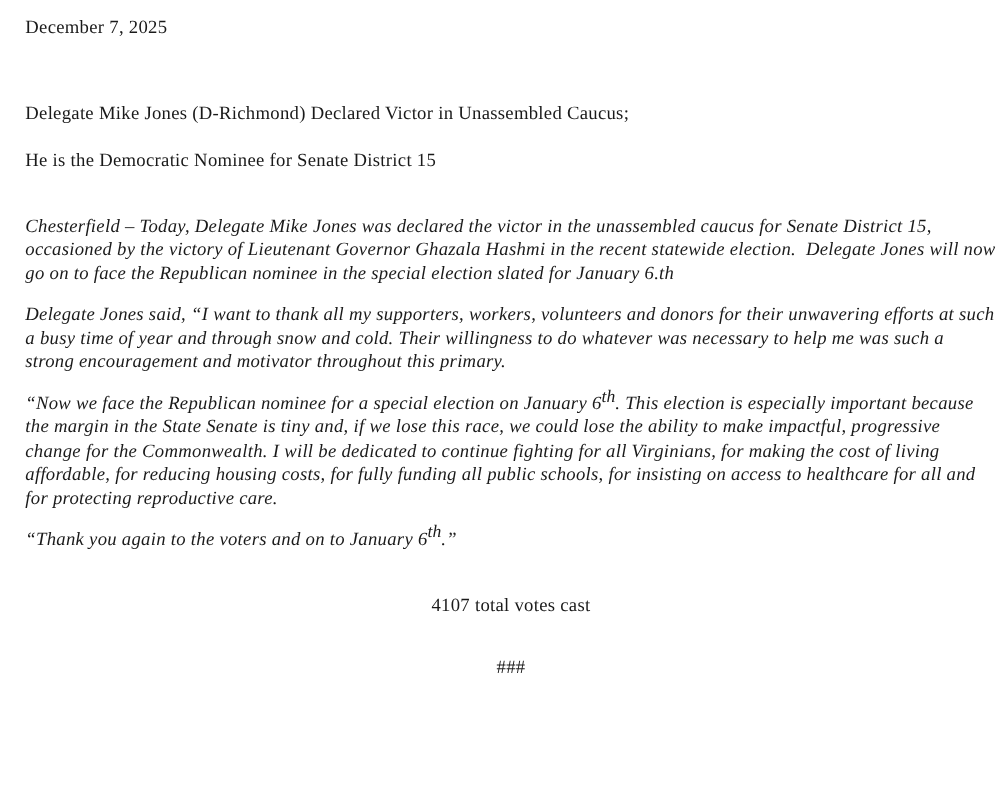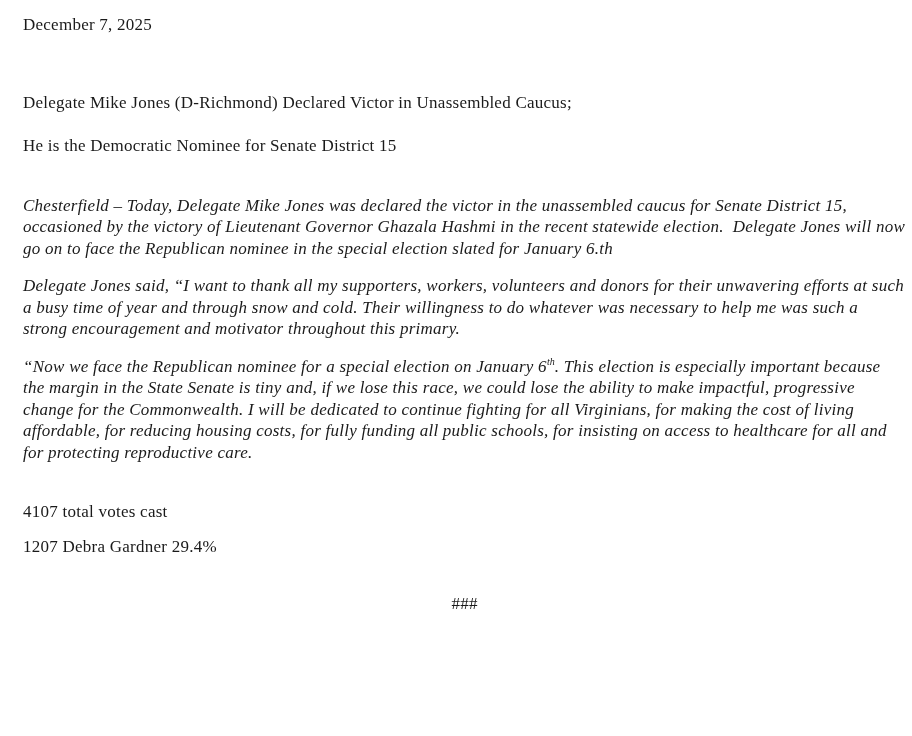--- a/index.html
+++ b/index.html
@@ -36,27 +36,28 @@
     margin-top: 22px;
   }
   .para {
     margin-bottom: 16px !important;
     font-style: italic;
   }
   .para.first {
     margin-top: 38px !important;
   }
   sup.ordinal {
-    font-size: 10px;
+    font-size: 16px;
     line-height: 0;
     letter-spacing: 0;
     vertical-align: super;
   }
   .results {
     margin-top: 38px;
+    text-align: center;
   }
   .results p {
     margin-bottom: 13px;
   }
   .end-mark {
     margin-top: 36px !important;
     text-align: center;
   }
 </style>
 </head>
@@ -70,21 +71,21 @@
     <p>Delegate Mike Jones (D-Richmond) Declared Victor in Unassembled Caucus;</p>
     <p class="sub">He is the Democratic Nominee for Senate District 15</p>
   </div>
 
   <p class="para first">Chesterfield – Today, Delegate Mike Jones was declared the victor in the unassembled caucus for Senate District 15, occasioned by the victory of Lieutenant Governor Ghazala Hashmi in the recent statewide election.  Delegate Jones will now go on to face the Republican nominee in the special election slated for January 6.th</p>
 
   <p class="para">Delegate Jones said, “I want to thank all my supporters, workers, volunteers and donors for their unwavering efforts at such a busy time of year and through snow and cold. Their willingness to do whatever was necessary to help me was such a strong encouragement and motivator throughout this primary.</p>
 
   <p class="para"><span>“Now we face the Republican nominee for a special election on January 6</span><sup class="ordinal">th</sup><span>. This election is especially important because the margin in the State Senate is tiny and, if we lose this race, we could lose the ability to make impactful, progressive change for the Commonwealth. I will be dedicated to continue fighting for all Virginians, for making the cost of living affordable, for reducing housing costs, for fully funding all public schools, for insisting on access to healthcare for all and for protecting reproductive care.</span></p>
 
+  <p class="para"><span>“Thank you again to the voters and on to January 6</span><sup class="ordinal">th</sup><span>.”</span></p>
 
   <div class="results">
     <p>4107 total votes cast</p>
-    <p>1207 Debra Gardner 29.4%</p>
   </div>
 
   <p class="end-mark">###</p>
 
 </div>
 
 </body></html>

